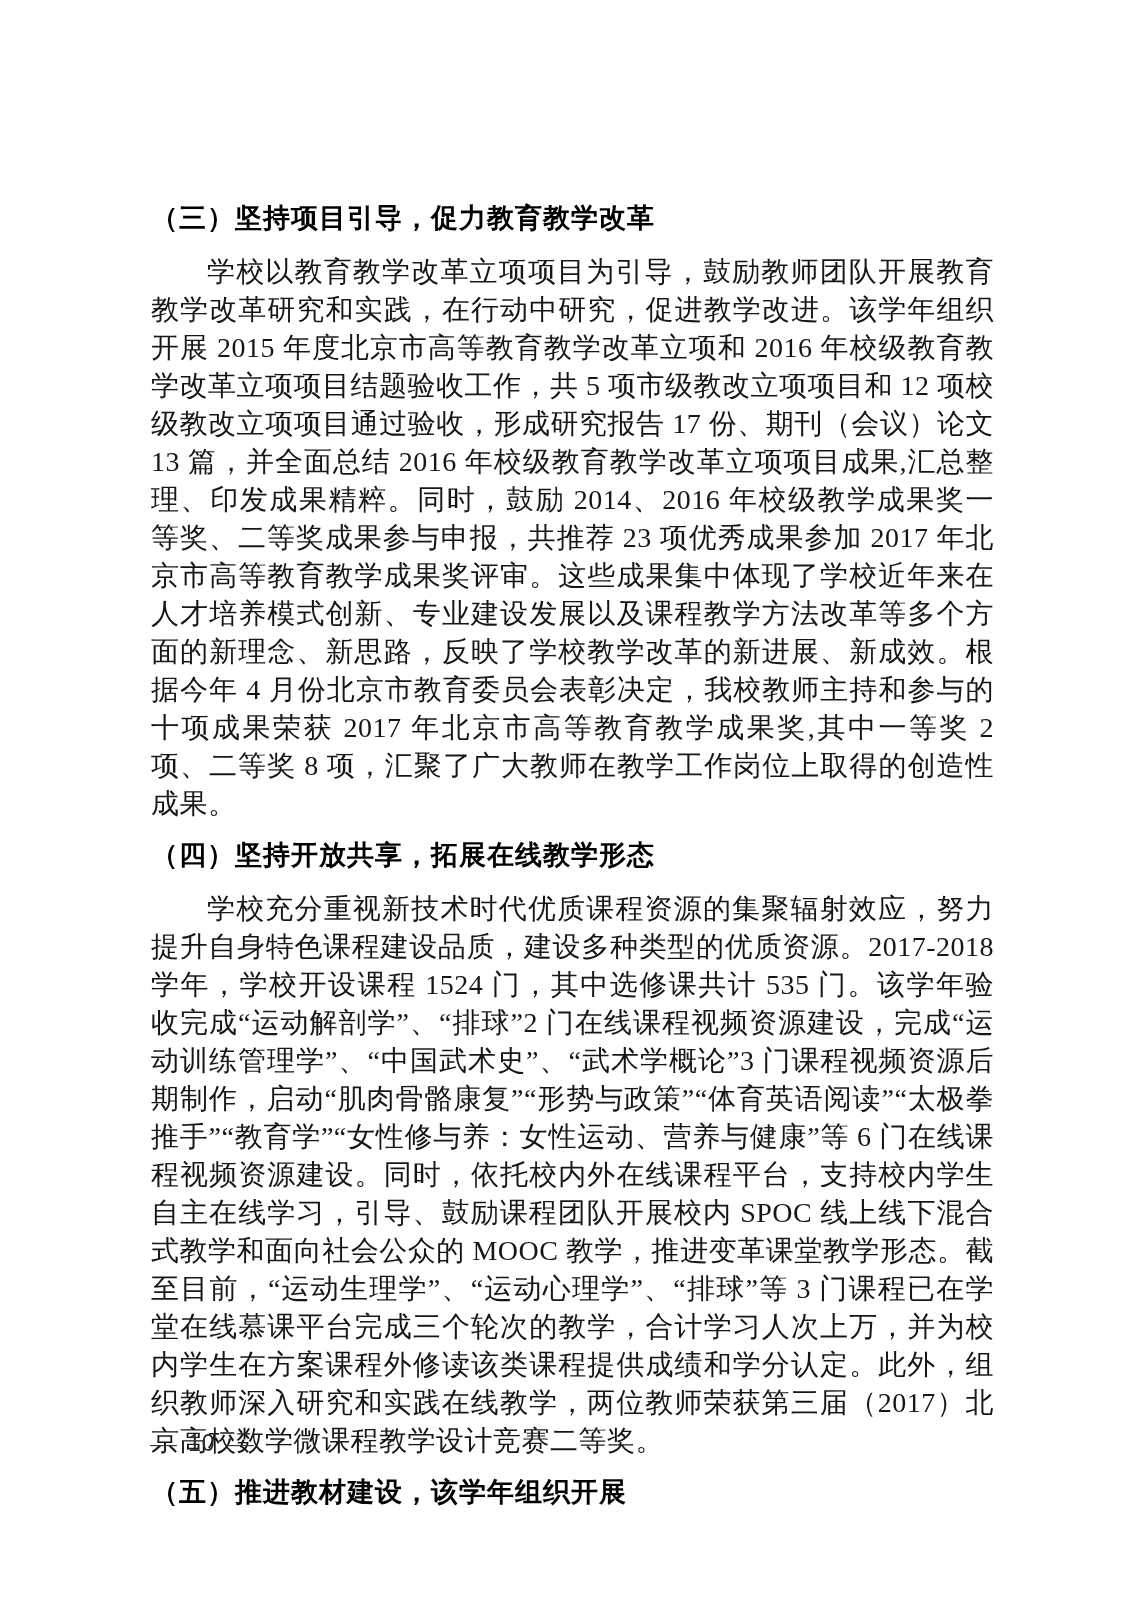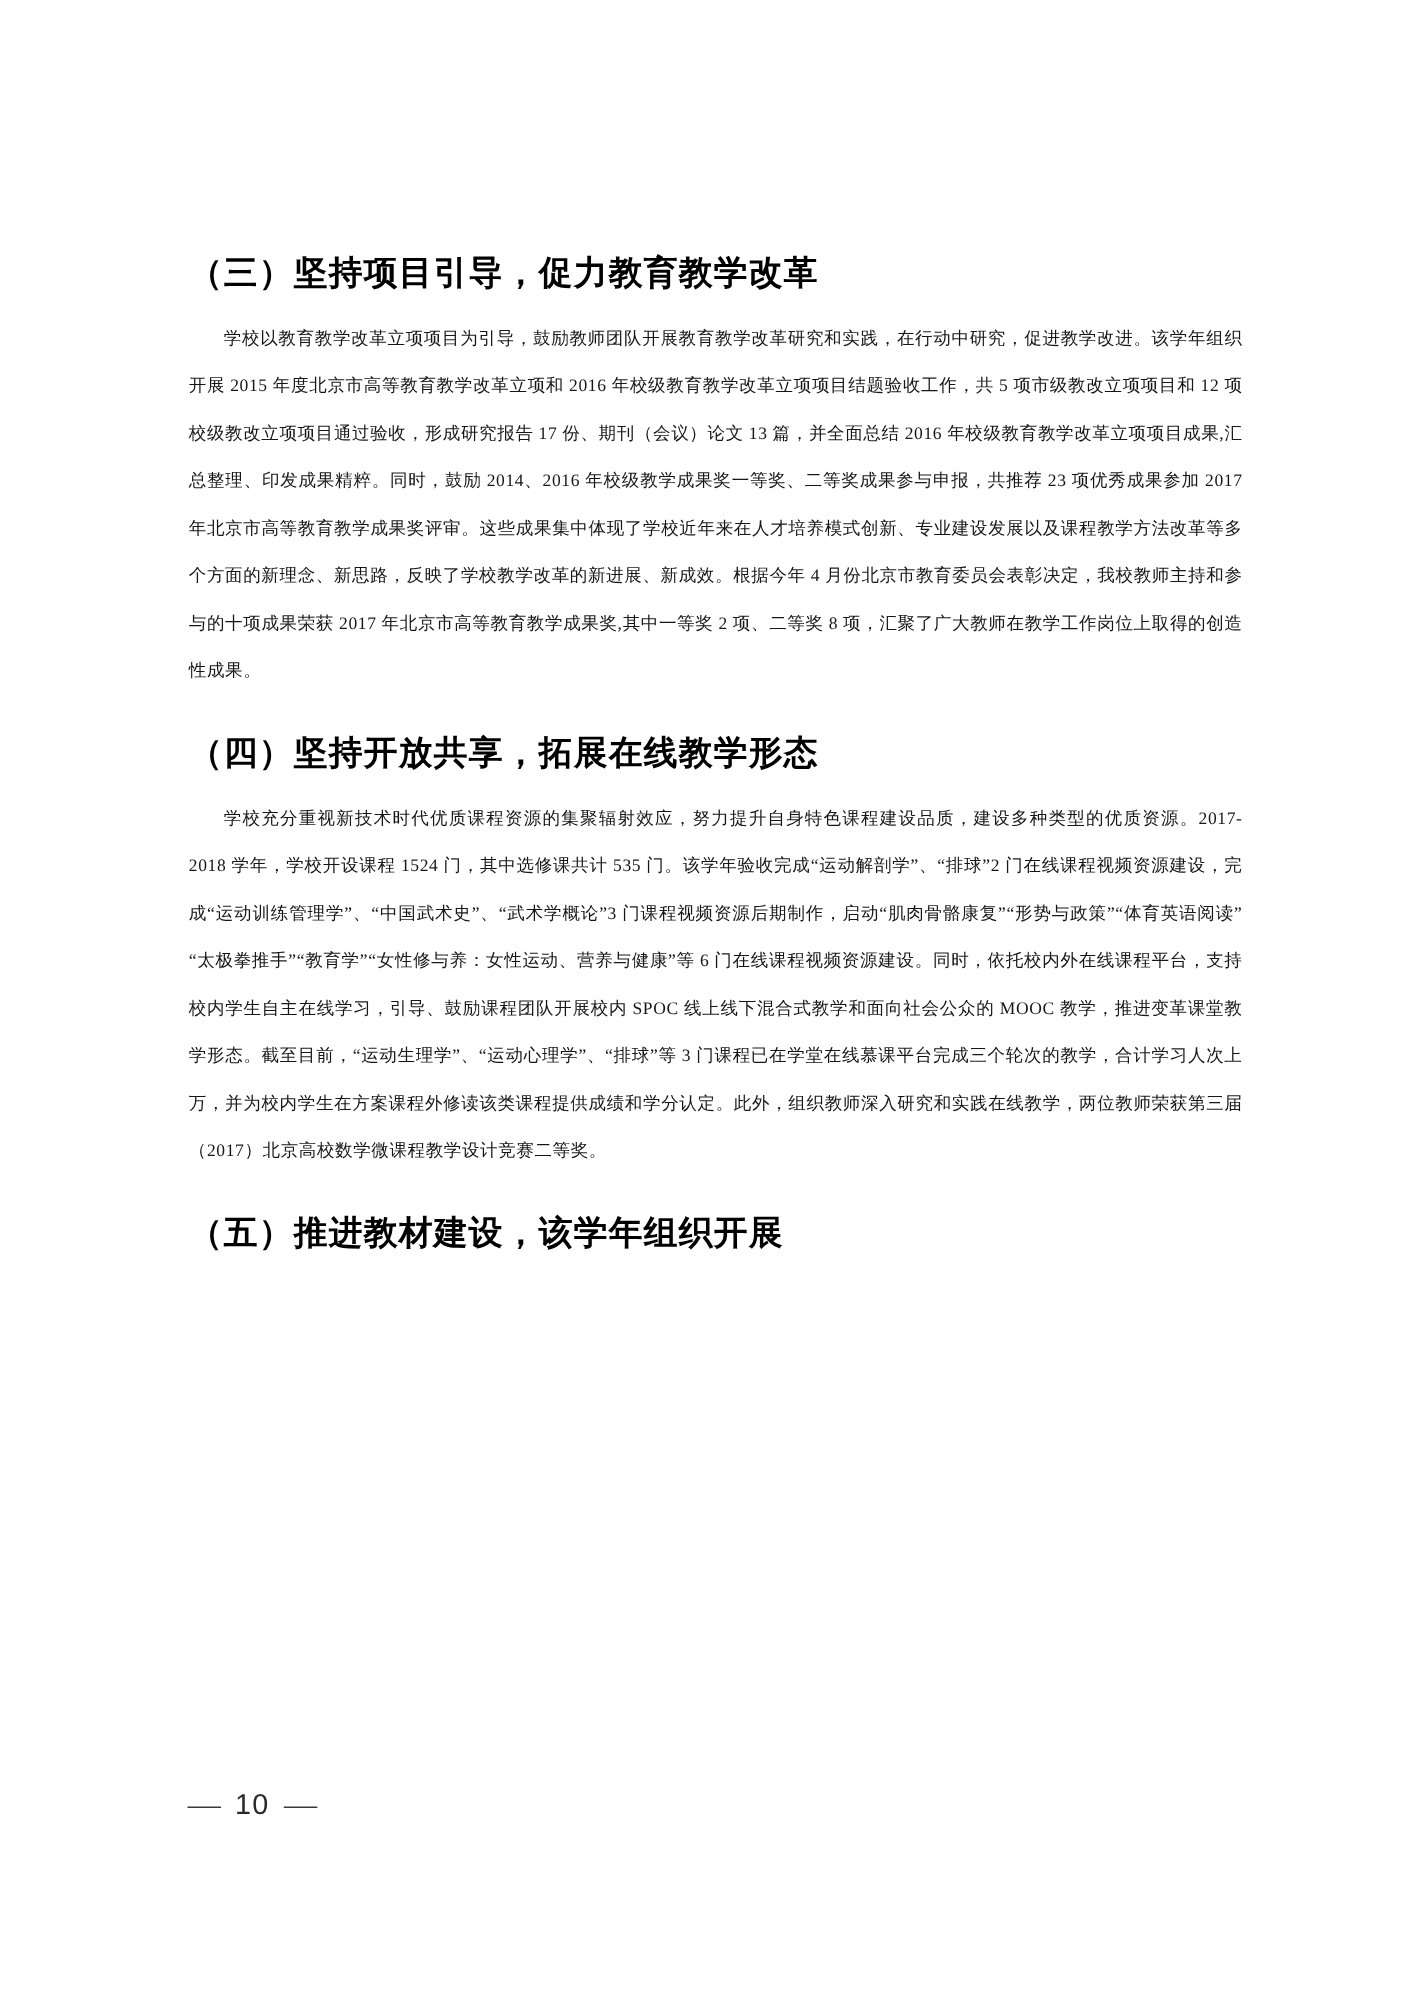--- a/index.html
+++ b/index.html
@@ -26,25 +26,25 @@
   .section-heading {
     font-family: "Liberation Sans", "DejaVu Sans", sans-serif;
     font-weight: 700;
     font-size: 27px;
     line-height: 37px;
     letter-spacing: 1px;
     color: #000000;
     margin: 0;
   }
   .section-heading.not-first {
-    margin-top: 27px;
+    margin-top: 14px;
   }
   .body-paragraph {
     margin: 16px 0 0 0;
-    font-size: 14px;
+    font-size: 28px;
     line-height: 38px;
     text-align: justify;
     text-indent: 2em;
     letter-spacing: 0.5px;
     color: #161616;
   }
   .footer {
     position: absolute;
     left: 152px;
     top: 1430px;

